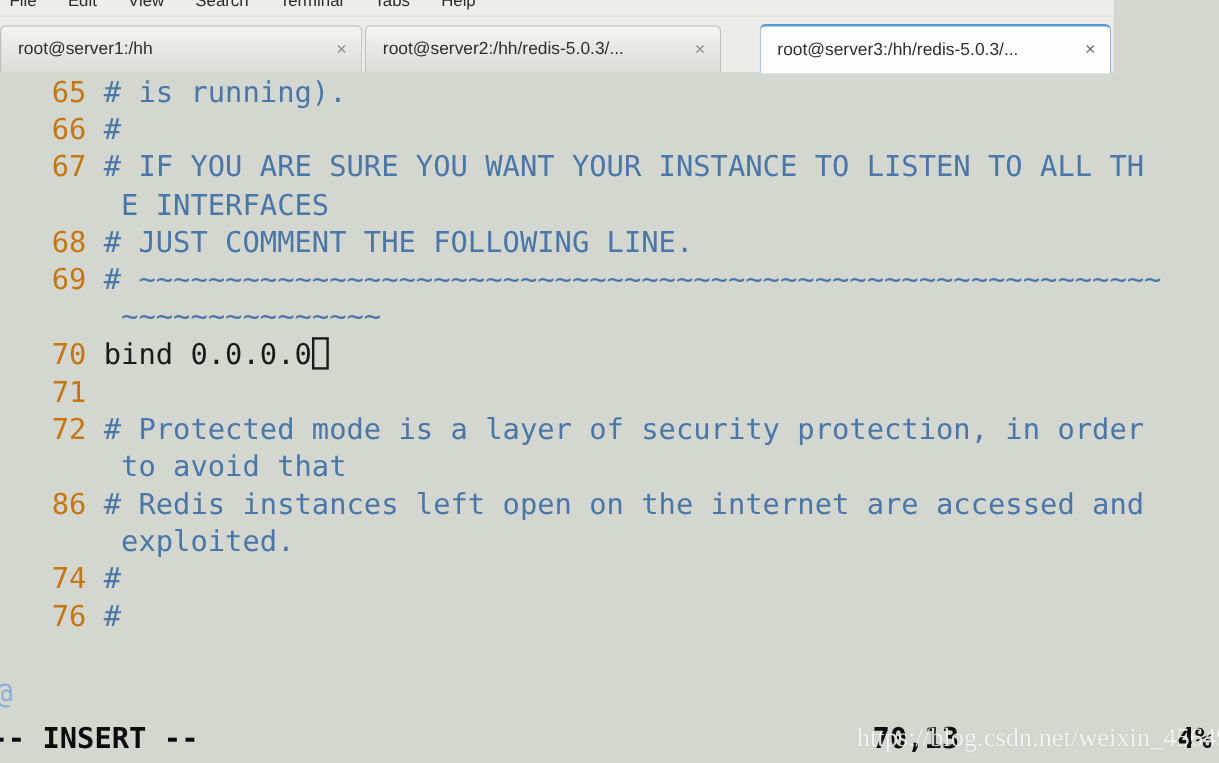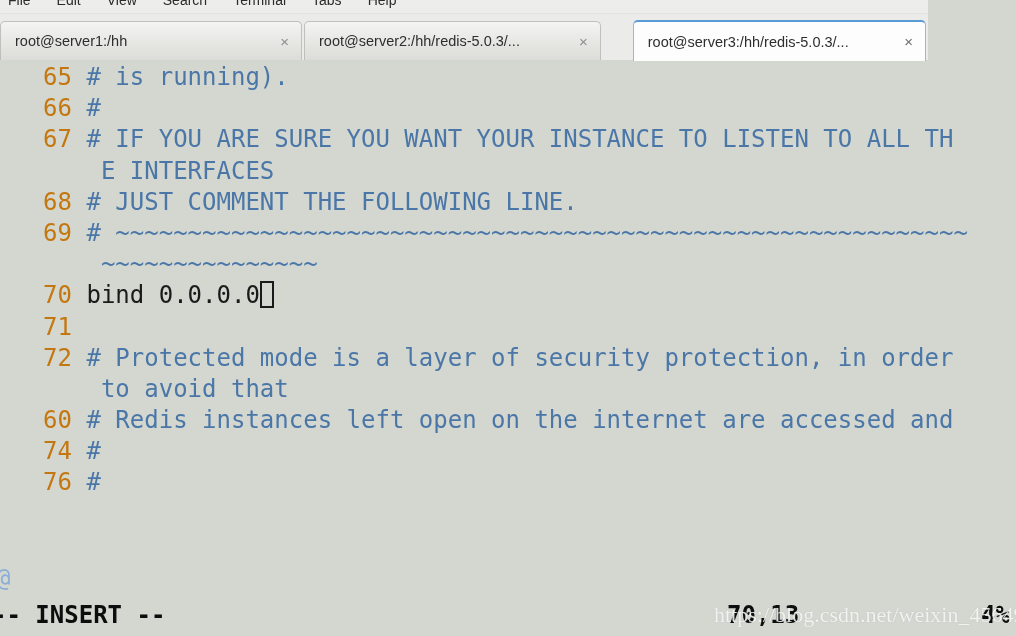--- a/index.html
+++ b/index.html
@@ -241,21 +241,22 @@
         <div class="row"><span class="lnum">66</span><span class="cmt"> #</span></div>
         <div class="row"><span class="lnum">67</span><span class="cmt"> # IF YOU ARE SURE YOU WANT YOUR INSTANCE TO LISTEN TO ALL TH</span></div>
         <div class="row"><span class="lnum-pad"></span><span class="wrapcont">  E INTERFACES</span></div>
         <div class="row"><span class="lnum">68</span><span class="cmt"> # JUST COMMENT THE FOLLOWING LINE.</span></div>
         <div class="row"><span class="lnum">69</span><span class="cmt"> # ~~~~~~~~~~~~~~~~~~~~~~~~~~~~~~~~~~~~~~~~~~~~~~~~~~~~~~~~~~~</span></div>
         <div class="row"><span class="lnum-pad"></span><span class="wrapcont">  ~~~~~~~~~~~~~~~</span></div>
         <div class="row"><span class="lnum">70</span><span class="code"> bind 0.0.0.0</span><span class="cursor"></span></div>
         <div class="row"><span class="lnum">71</span><span class="cmt"> </span></div>
         <div class="row"><span class="lnum">72</span><span class="cmt"> # Protected mode is a layer of security protection, in order</span></div>
         <div class="row"><span class="lnum-pad"></span><span class="wrapcont">  to avoid that</span></div>
-        <div class="row"><span class="lnum">60</span><span class="cmt"> # Redis instances left open on the internet are accessed and</span></div>
+        <div class="row"><span class="lnum">86</span><span class="cmt"> # Redis instances left open on the internet are accessed and</span></div>
+        <div class="row"><span class="lnum-pad"></span><span class="wrapcont">  exploited.</span></div>
         <div class="row"><span class="lnum">74</span><span class="cmt"> #</span></div>
         <div class="row"><span class="lnum">76</span><span class="cmt"> #</span></div>
       </div>
 
     <span class="at-marker">@</span>
 
     <div id="statusline">
       <span id="status-mode">-- INSERT --</span>
       <span id="status-pos">70,13</span>
       <span id="status-pct">4%</span>

